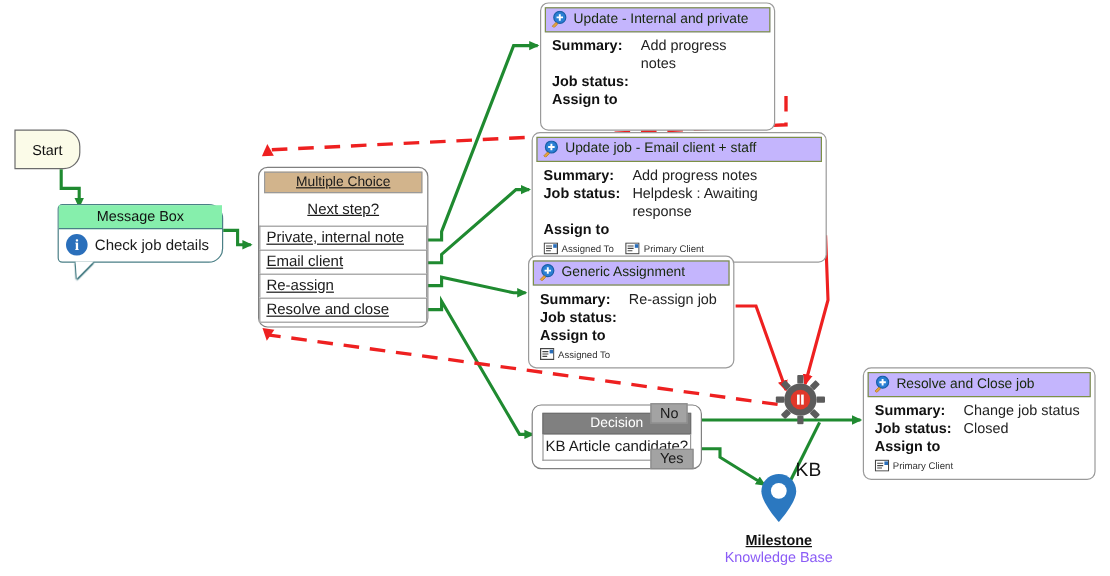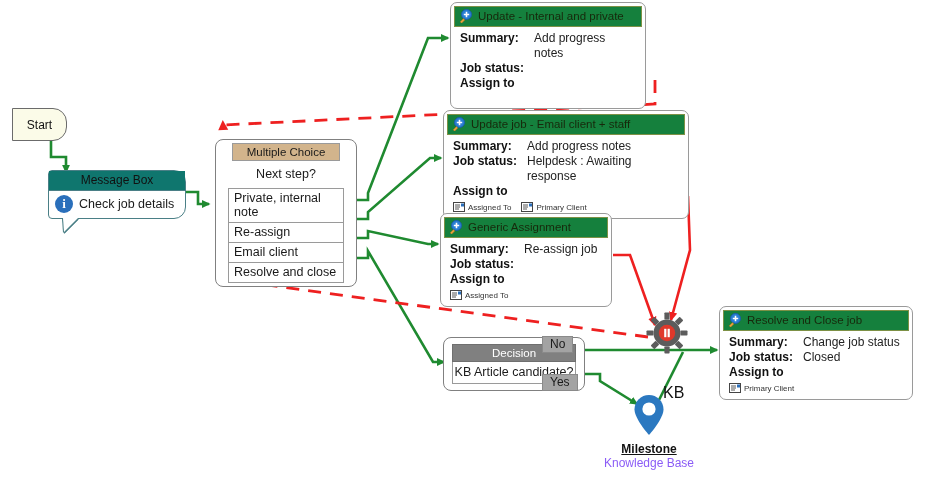--- a/index.html
+++ b/index.html
@@ -43,21 +43,21 @@
   }
 
   
   .msgbox {
     border: 1px solid #4a7f86;
     border-radius: 4px 12px 12px 4px;
     background: #ffffff;
     box-sizing: border-box;
   }
   .msgbox-title {
-    background: #0f766e;
+    background: #86efac;
     border-bottom: 1px solid #4a7f86;
     text-align: center;
     font-size: 12px;
     color: #111;
     padding: 2px 0 3px 0;
   }
   .msgbox-body {
     display: flex;
     align-items: center;
     gap: 6px;
@@ -85,21 +85,22 @@
     border-right: 14px solid transparent;
     filter: drop-shadow(-1px 1px 0 #4a7f86) drop-shadow(1px 1px 0 #4a7f86);
   }
 
   
   .mc {
     border: 1px solid #808080;
     border-radius: 8px;
     background: #ffffff;
     box-sizing: border-box;
-    padding: 3px 12px;
+    padding: 3px 0;
+    text-decoration: underline;
   }
   .mc-title {
     background: #d2b48c;
     border: 1px solid #9a9a9a;
     text-align: center;
     font-size: 11.5px;
     padding: 2px 0;
     margin: 0 4px;
   }
   .mc-question {
@@ -118,21 +119,21 @@
 
   
   .card {
     border: 1px solid #9a9a9a;
     border-radius: 7px;
     background: #ffffff;
     box-sizing: border-box;
     padding: 3px;
   }
   .card-title {
-    background: #15803d;
+    background: #c4b5fd;
     border: 1px solid #7d9146;
     display: flex;
     align-items: center;
     gap: 5px;
     font-size: 11.5px;
     color: #17280b;
     padding: 2px 4px 3px 4px;
   }
   .plus-icon {
     position: relative;
@@ -314,22 +315,22 @@
       <div class="info-icon">i</div>
       <span>Check job details</span>
     </div>
     <div class="bubble-tail"></div>
   </div>
 
   <div class="node mc" style="left:215px; top:139px; width:142px;">
     <div class="mc-title">Multiple Choice</div>
     <div class="mc-question">Next step?</div>
     <div class="mc-opt">Private, internal note</div>
+    <div class="mc-opt">Email client</div>
     <div class="mc-opt">Re-assign</div>
-    <div class="mc-opt">Email client</div>
     <div class="mc-opt">Resolve and close</div>
   </div>
 
   <div class="node card" style="left:450px; top:2px; width:196px;">
     <div class="card-title">
       <span class="plus-icon">
         <svg width="14" height="14" viewBox="0 0 14 14">
           <circle cx="7.5" cy="5.5" r="5" fill="#2a7fd4" stroke="#1a5ea8"></circle>
           <path d="M7.5,2.8 v5.4 M4.8,5.5 h5.4" stroke="#fff" stroke-width="1.6"></path>
           <path d="M1.2,12.8 l3.2,-3.2 l1.4,1.4 l-3.2,3.2 z" fill="#e8a33d" stroke="#a8761f" stroke-width="0.6"></path>

